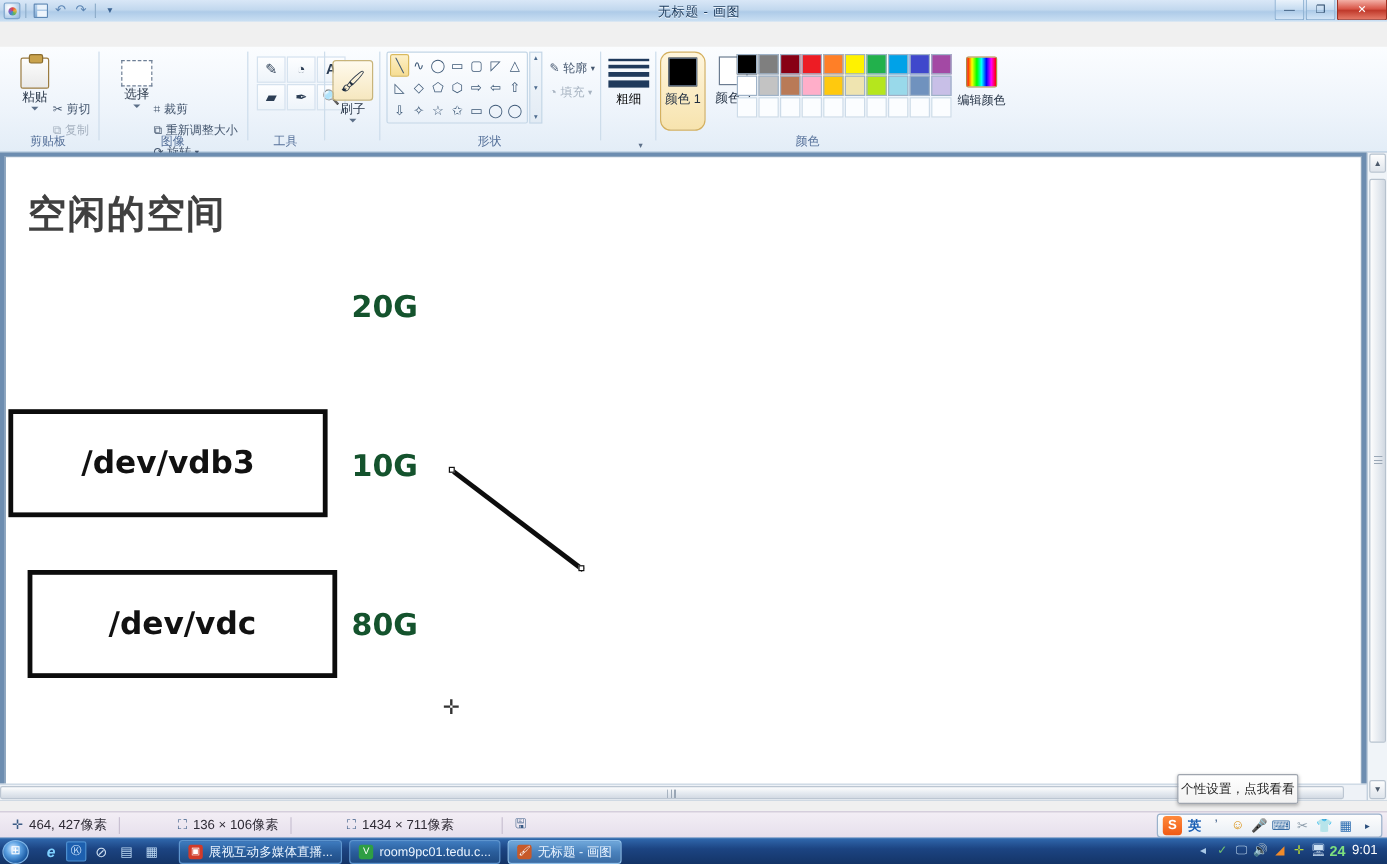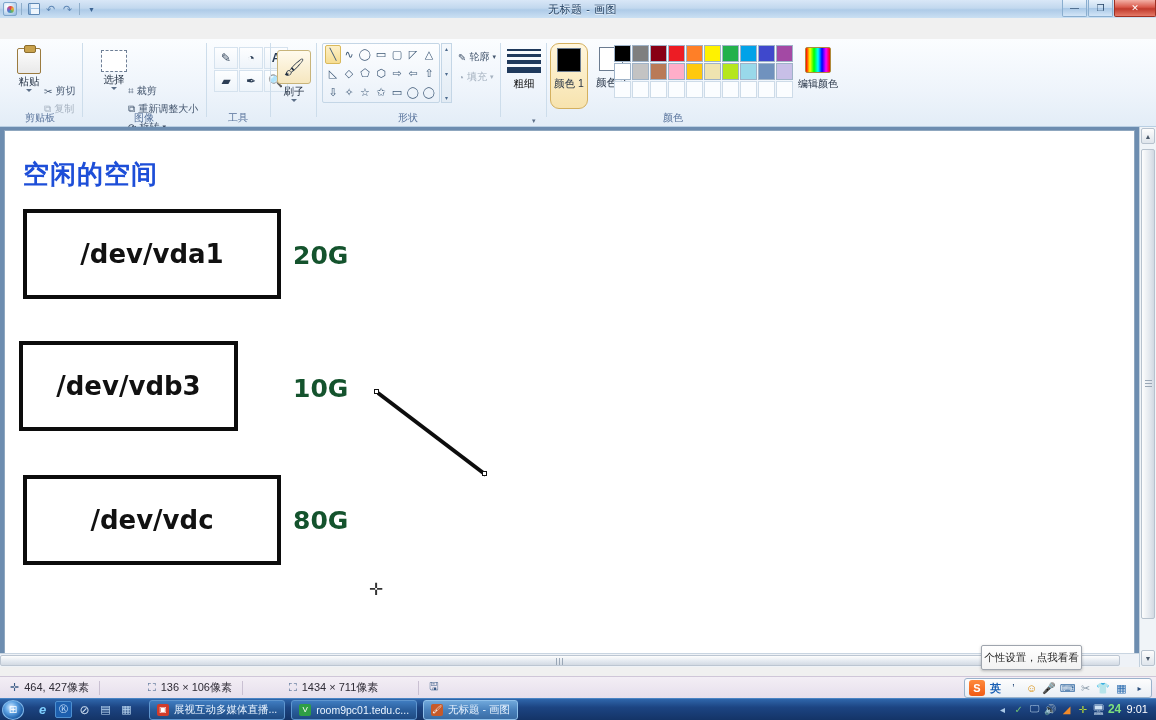--- a/index.html
+++ b/index.html
@@ -210,21 +210,21 @@
   .canvas-area {
     position: absolute; left: 0; top: 127px; width: 1156px; height: 540px;
     background: #6d8db0;
   }
   .canvas-sheet {
     position: absolute; left: 4px; top: 3px; width: 1131px; height: 534px;
     background: #ffffff; border: 1px solid #8fa7bf;
   }
   .cv-title {
     position: absolute; left: 18px; top: 26px;
-    font-size: 26px; font-weight: bold; color: #1d4ed8;
+    font-size: 32px; font-weight: bold; color: #404040;
     font-family: "DejaVu Sans", sans-serif; letter-spacing: 1px;
   }
   .dev-box {
     position: absolute; border: 4px solid #0c0c0c; background: #fff;
     display: flex; align-items: center;
   }
   .dev-box span {
     font-size: 26px; font-weight: bold; color: #111;
     font-family: "DejaVu Sans", sans-serif; width: 100%; text-align: center;
   }
@@ -581,26 +581,23 @@
         </div>
         <div class="grp-label" style="left:0; width:250px;">颜色</div>
       </div>
     </div>
 
     <div class="canvas-area">
       <div class="canvas-sheet">
 
         <div class="cv-title">空闲的空间</div>
 
-        <div class="dev-box" style="left:18px; top:78px; width:258px; height:90px;">
-          <span>/dev/vda1</span>
-        </div>
         <div class="dev-size" style="left:288px; top:110px;">20G</div>
 
-        <div class="dev-box" style="left:14px; top:210px; width:219px; height:90px;">
+        <div class="dev-box" style="left:2px; top:210px; width:266px; height:90px;">
           <span>/dev/vdb3</span>
         </div>
         <div class="dev-size" style="left:288px; top:243px;">10G</div>
 
         <div class="dev-box" style="left:18px; top:344px; width:258px; height:90px;">
           <span>/dev/vdc</span>
         </div>
         <div class="dev-size" style="left:288px; top:375px;">80G</div>
 
         <svg class="drawn-line" width="135" height="110">

